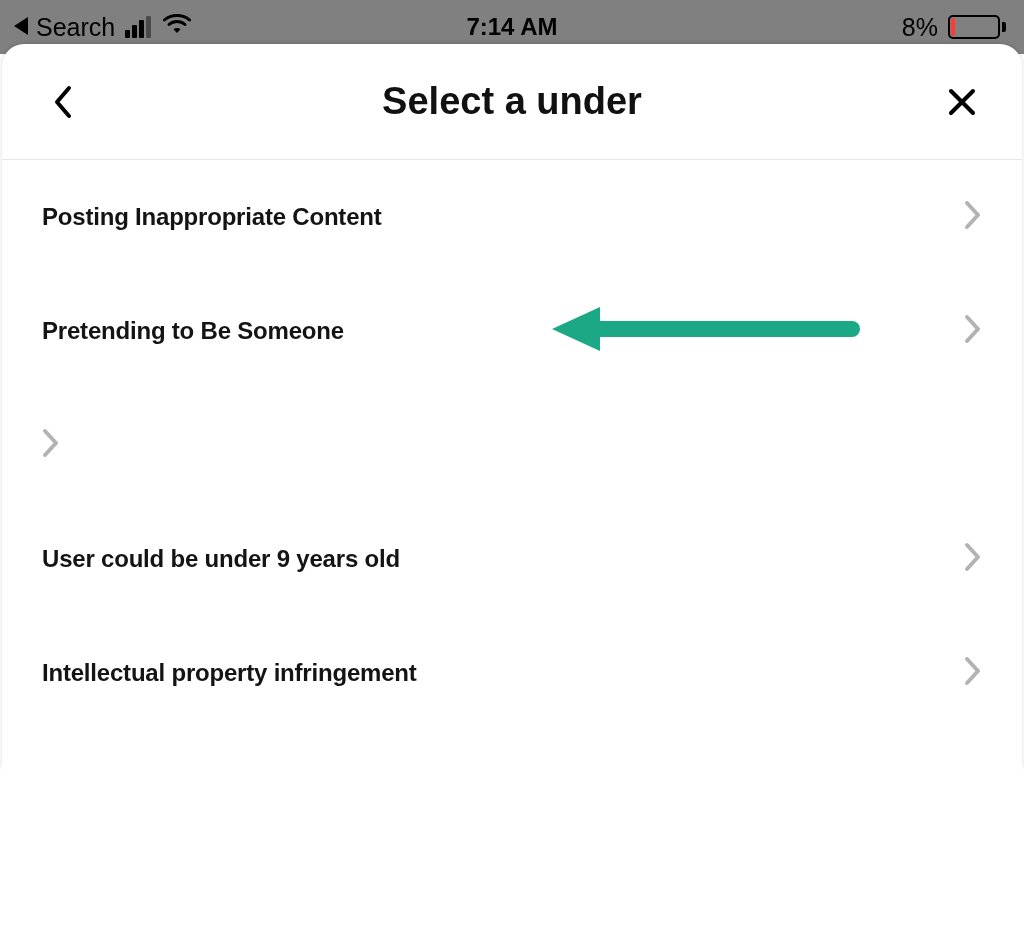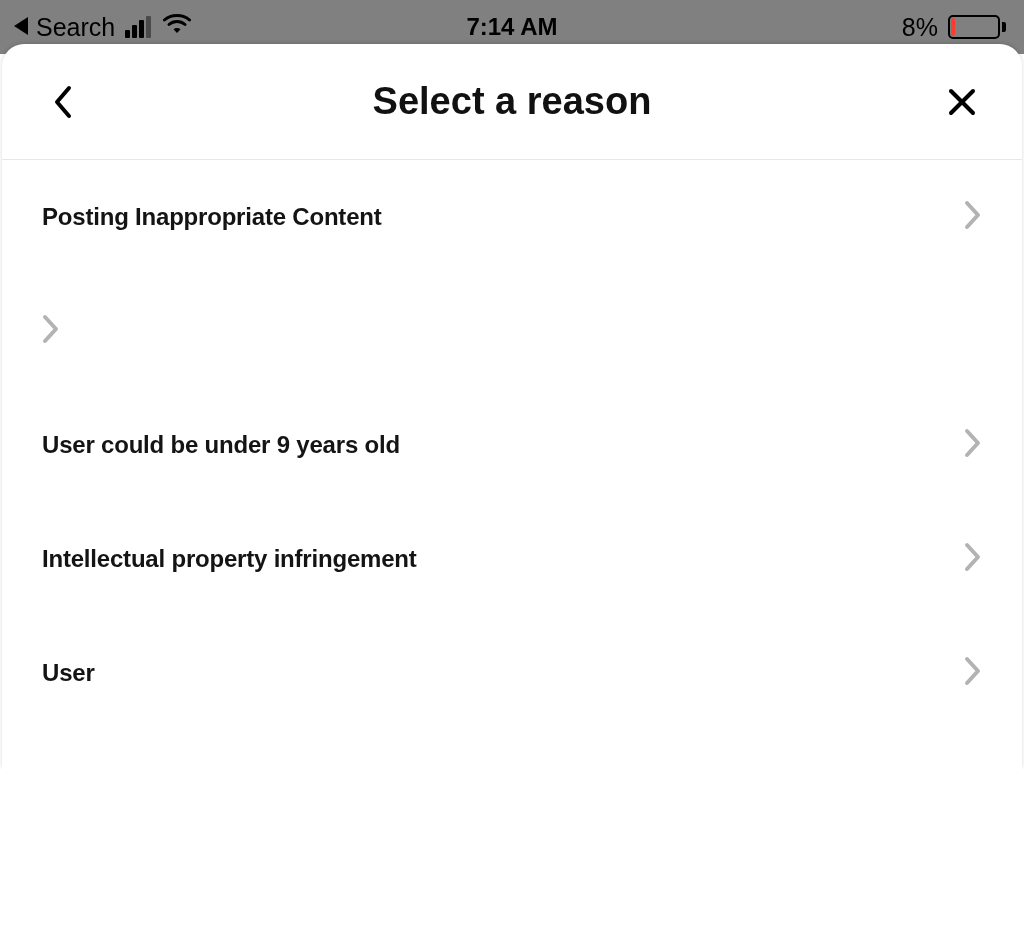--- a/index.html
+++ b/index.html
@@ -144,40 +144,54 @@
     </div>
   </div>
 
   <div class="sheet">
     <div class="sheet-header">
       <div class="nav-back">
         <svg width="22" height="36" viewBox="0 0 22 36">
           <polyline points="18,4 6,18 18,32" fill="none" stroke="#000" stroke-width="4" stroke-linecap="round" stroke-linejoin="round"></polyline>
         </svg>
       </div>
-      <div class="sheet-title">Select a reason</div>
+      <div class="sheet-title">Select a under</div>
       <div class="nav-close">
         <svg width="30" height="30" viewBox="0 0 30 30">
           <line x1="4" y1="4" x2="26" y2="26" stroke="#000" stroke-width="4" stroke-linecap="round"></line>
           <line x1="26" y1="4" x2="4" y2="26" stroke="#000" stroke-width="4" stroke-linecap="round"></line>
         </svg>
       </div>
     </div>
 
     <div class="reason-list">
 
       <div class="reason-item">
         <span class="reason-label">Posting Inappropriate Content</span>
         <span class="chevron">
           <svg width="18" height="30" viewBox="0 0 18 30">
               <polyline points="3,3 14,15 3,27" fill="none" stroke="#b3b3b3" stroke-width="4" stroke-linecap="round" stroke-linejoin="round"></polyline>
             </svg>
         </span>
       </div>
 
+      <div class="reason-item">
+        <span class="reason-label">Pretending to Be Someone</span>
+        <span class="chevron">
+          <svg width="18" height="30" viewBox="0 0 18 30">
+              <polyline points="3,3 14,15 3,27" fill="none" stroke="#b3b3b3" stroke-width="4" stroke-linecap="round" stroke-linejoin="round"></polyline>
+            </svg>
+        </span>
+        <span class="annotation-arrow">
+          <svg width="310" height="56" viewBox="0 0 310 56">
+            <line x1="40" y1="28" x2="300" y2="28" stroke="#1ba884" stroke-width="16" stroke-linecap="round"></line>
+            <polygon points="0,28 48,6 48,50" fill="#1ba884"></polygon>
+          </svg>
+        </span>
+      </div>
 
       <div class="reason-item">
         <span class="chevron">
           <svg width="18" height="30" viewBox="0 0 18 30">
               <polyline points="3,3 14,15 3,27" fill="none" stroke="#b3b3b3" stroke-width="4" stroke-linecap="round" stroke-linejoin="round"></polyline>
             </svg>
         </span>
       </div>
 
       <div class="reason-item">

